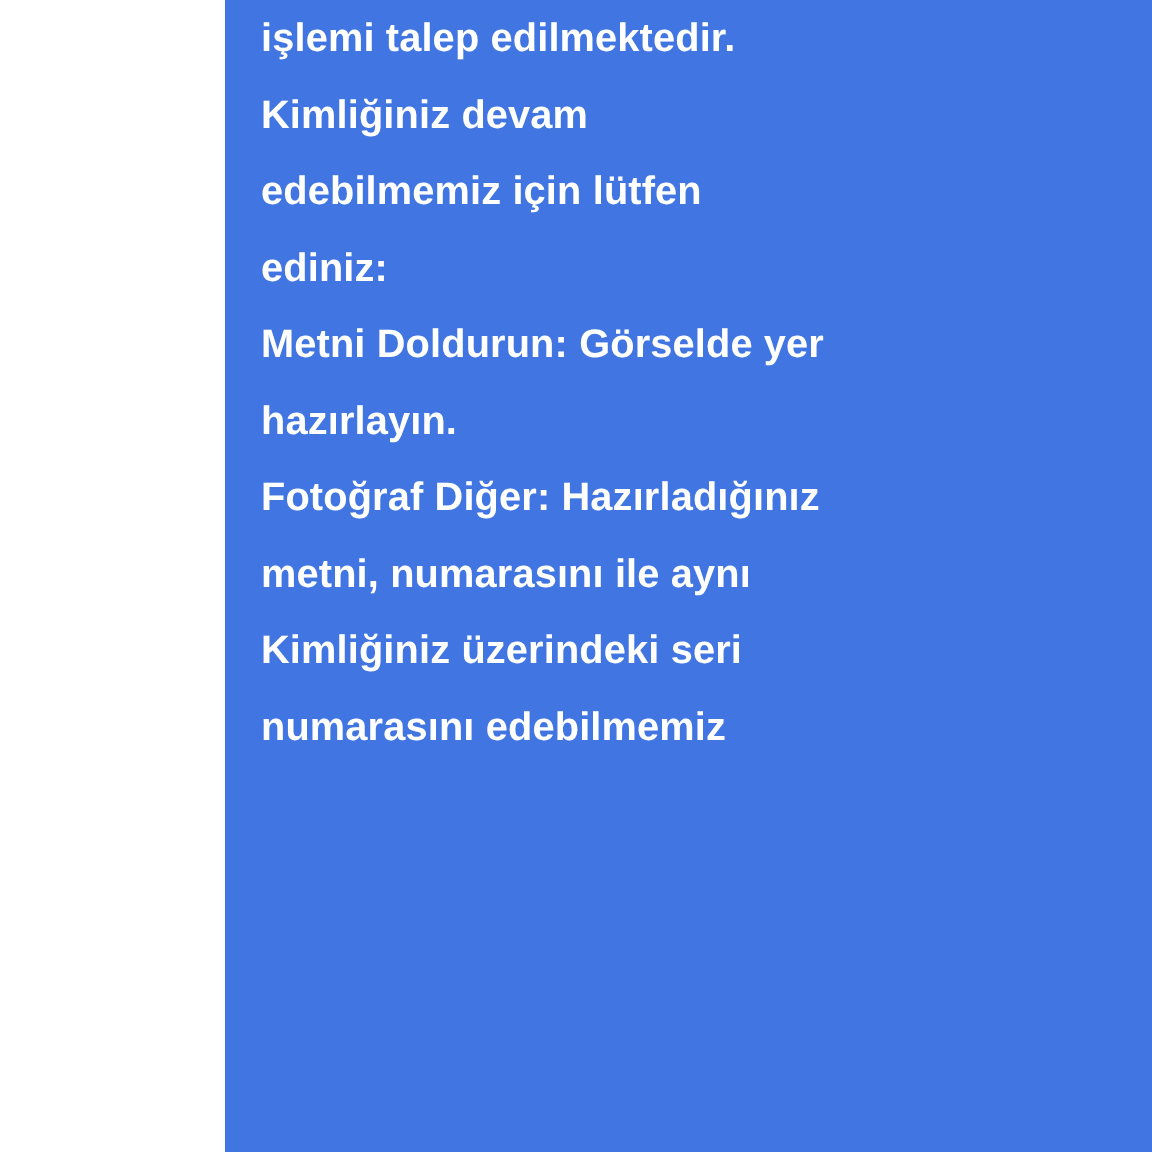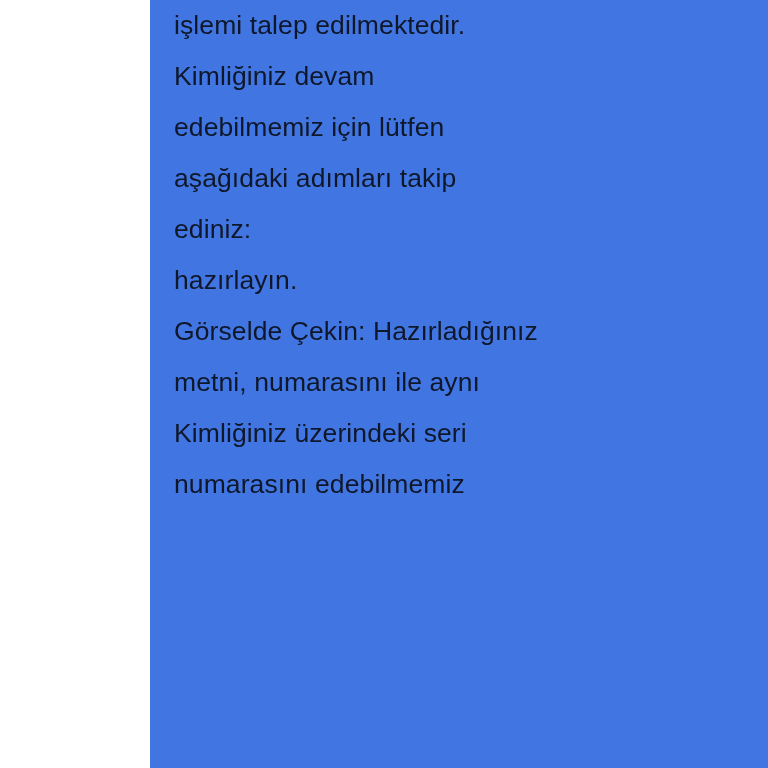--- a/index.html
+++ b/index.html
@@ -28,26 +28,26 @@
   }
   .message-bubble {
     flex: 1 1 auto;
     height: 768px;
     background: #4176e2;
     box-sizing: border-box;
     padding: 0 22px 0 24px;
     overflow: hidden;
   }
   .msg-text {
-    color: #0f172a;
+    color: #ffffff;
     font-family: "Liberation Sans", sans-serif;
     font-size: 26.5px;
     line-height: 51px;
     letter-spacing: 0.1px;
-    font-weight: 400;
+    font-weight: 700;
     margin: 0;
     padding: 0;
     word-wrap: break-word;
   }
   .msg-line {
     display: block;
     white-space: nowrap;
   }
 </style>
 </head>
@@ -55,23 +55,23 @@
 
 <div class="screen">
 
   <div class="left-gutter"></div>
 
   <div class="message-bubble">
     <div class="msg-text">
       <span class="msg-line">işlemi talep edilmektedir.</span>
       <span class="msg-line">Kimliğiniz devam</span>
       <span class="msg-line">edebilmemiz için lütfen</span>
-      <span class="msg-line">aşağıdaki adımları takip</span>
       <span class="msg-line">ediniz:</span>
+      <span class="msg-line">Metni Doldurun: Görselde yer</span>
       <span class="msg-line">hazırlayın.</span>
-      <span class="msg-line">Görselde Çekin: Hazırladığınız</span>
+      <span class="msg-line">Fotoğraf Diğer: Hazırladığınız</span>
       <span class="msg-line">metni, numarasını ile aynı</span>
       <span class="msg-line">Kimliğiniz üzerindeki seri</span>
       <span class="msg-line">numarasını edebilmemiz</span>
     </div>
   </div>
 
 </div>
 
 </body></html>

